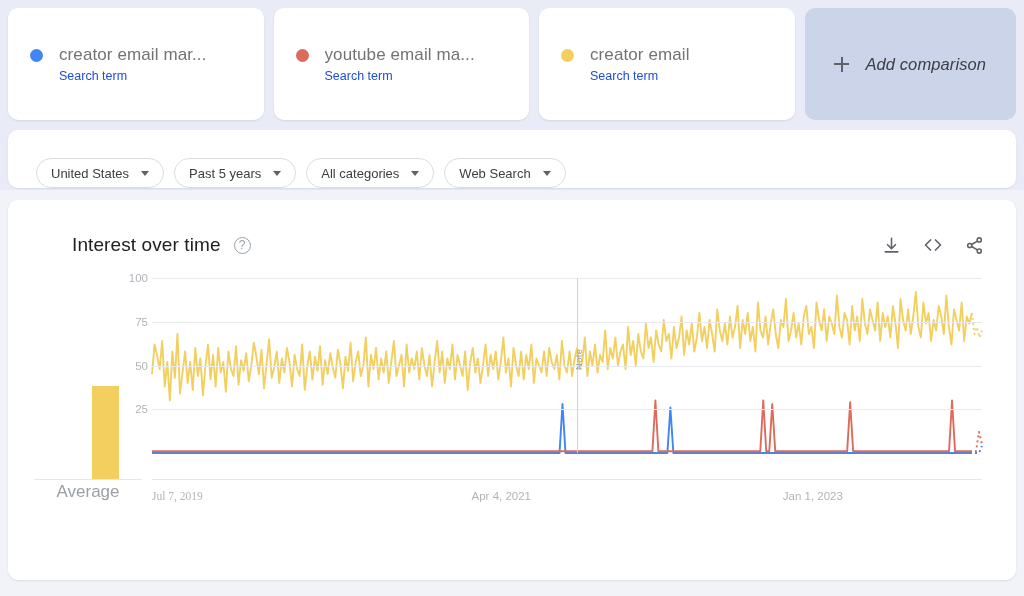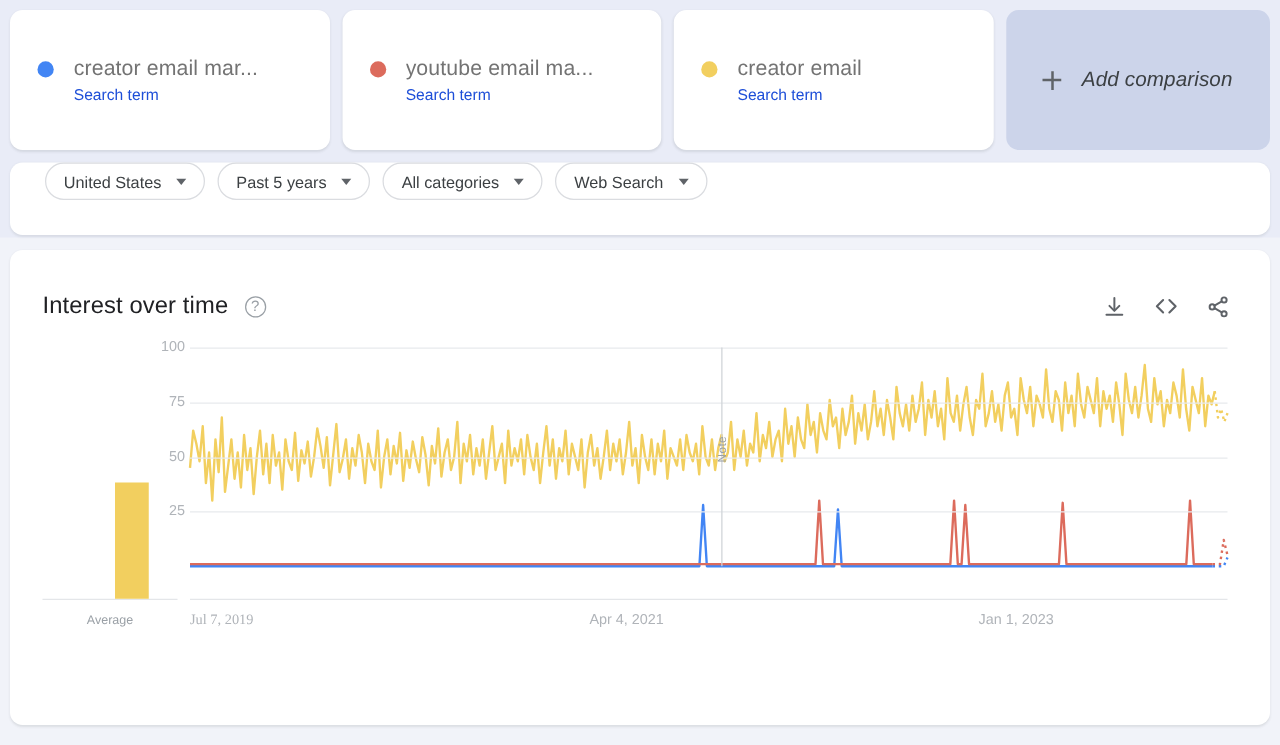--- a/index.html
+++ b/index.html
@@ -98,21 +98,21 @@
     font-style: italic;
   }
 
   
   .filter-bar {
     background: #ffffff;
     border-radius: 10px;
     margin-top: 10px;
     height: 58px;
     display: flex;
-    align-items: flex-start;
+    align-items: flex-end;
     padding-left: 28px;
     gap: 10px;
     box-shadow: 0 1px 2px rgba(60,64,67,.10);
   }
 
   .filter-chip {
     border: 1px solid #dadce0;
     border-radius: 18px;
     height: 30px;
     padding: 0 14px;
@@ -144,20 +144,21 @@
     height: 380px;
     box-shadow: 0 1px 2px rgba(60,64,67,.12);
     position: relative;
   }
 
   .chart-head {
     display: flex;
     align-items: center;
     justify-content: space-between;
     padding: 34px 32px 0 26px;
+    margin-left: 38px;
   }
 
   .chart-title-wrap {
     display: flex;
     align-items: center;
     gap: 13px;
   }
 
   .chart-title {
     font-size: 19px;
@@ -210,21 +211,21 @@
     bottom: 29px;
     left: 58px;
     width: 27px;
     background: #f2cf5f;
   }
   .avg-caption {
     position: absolute;
     bottom: 6px;
     left: 0; right: 0;
     text-align: center;
-    font-size: 10px;
+    font-size: 17px;
     color: #9aa0a6;
   }
 
   .graph-panel {
     position: absolute;
     left: 144px;
     right: 34px;
     top: 0;
     height: 230px;
   }

